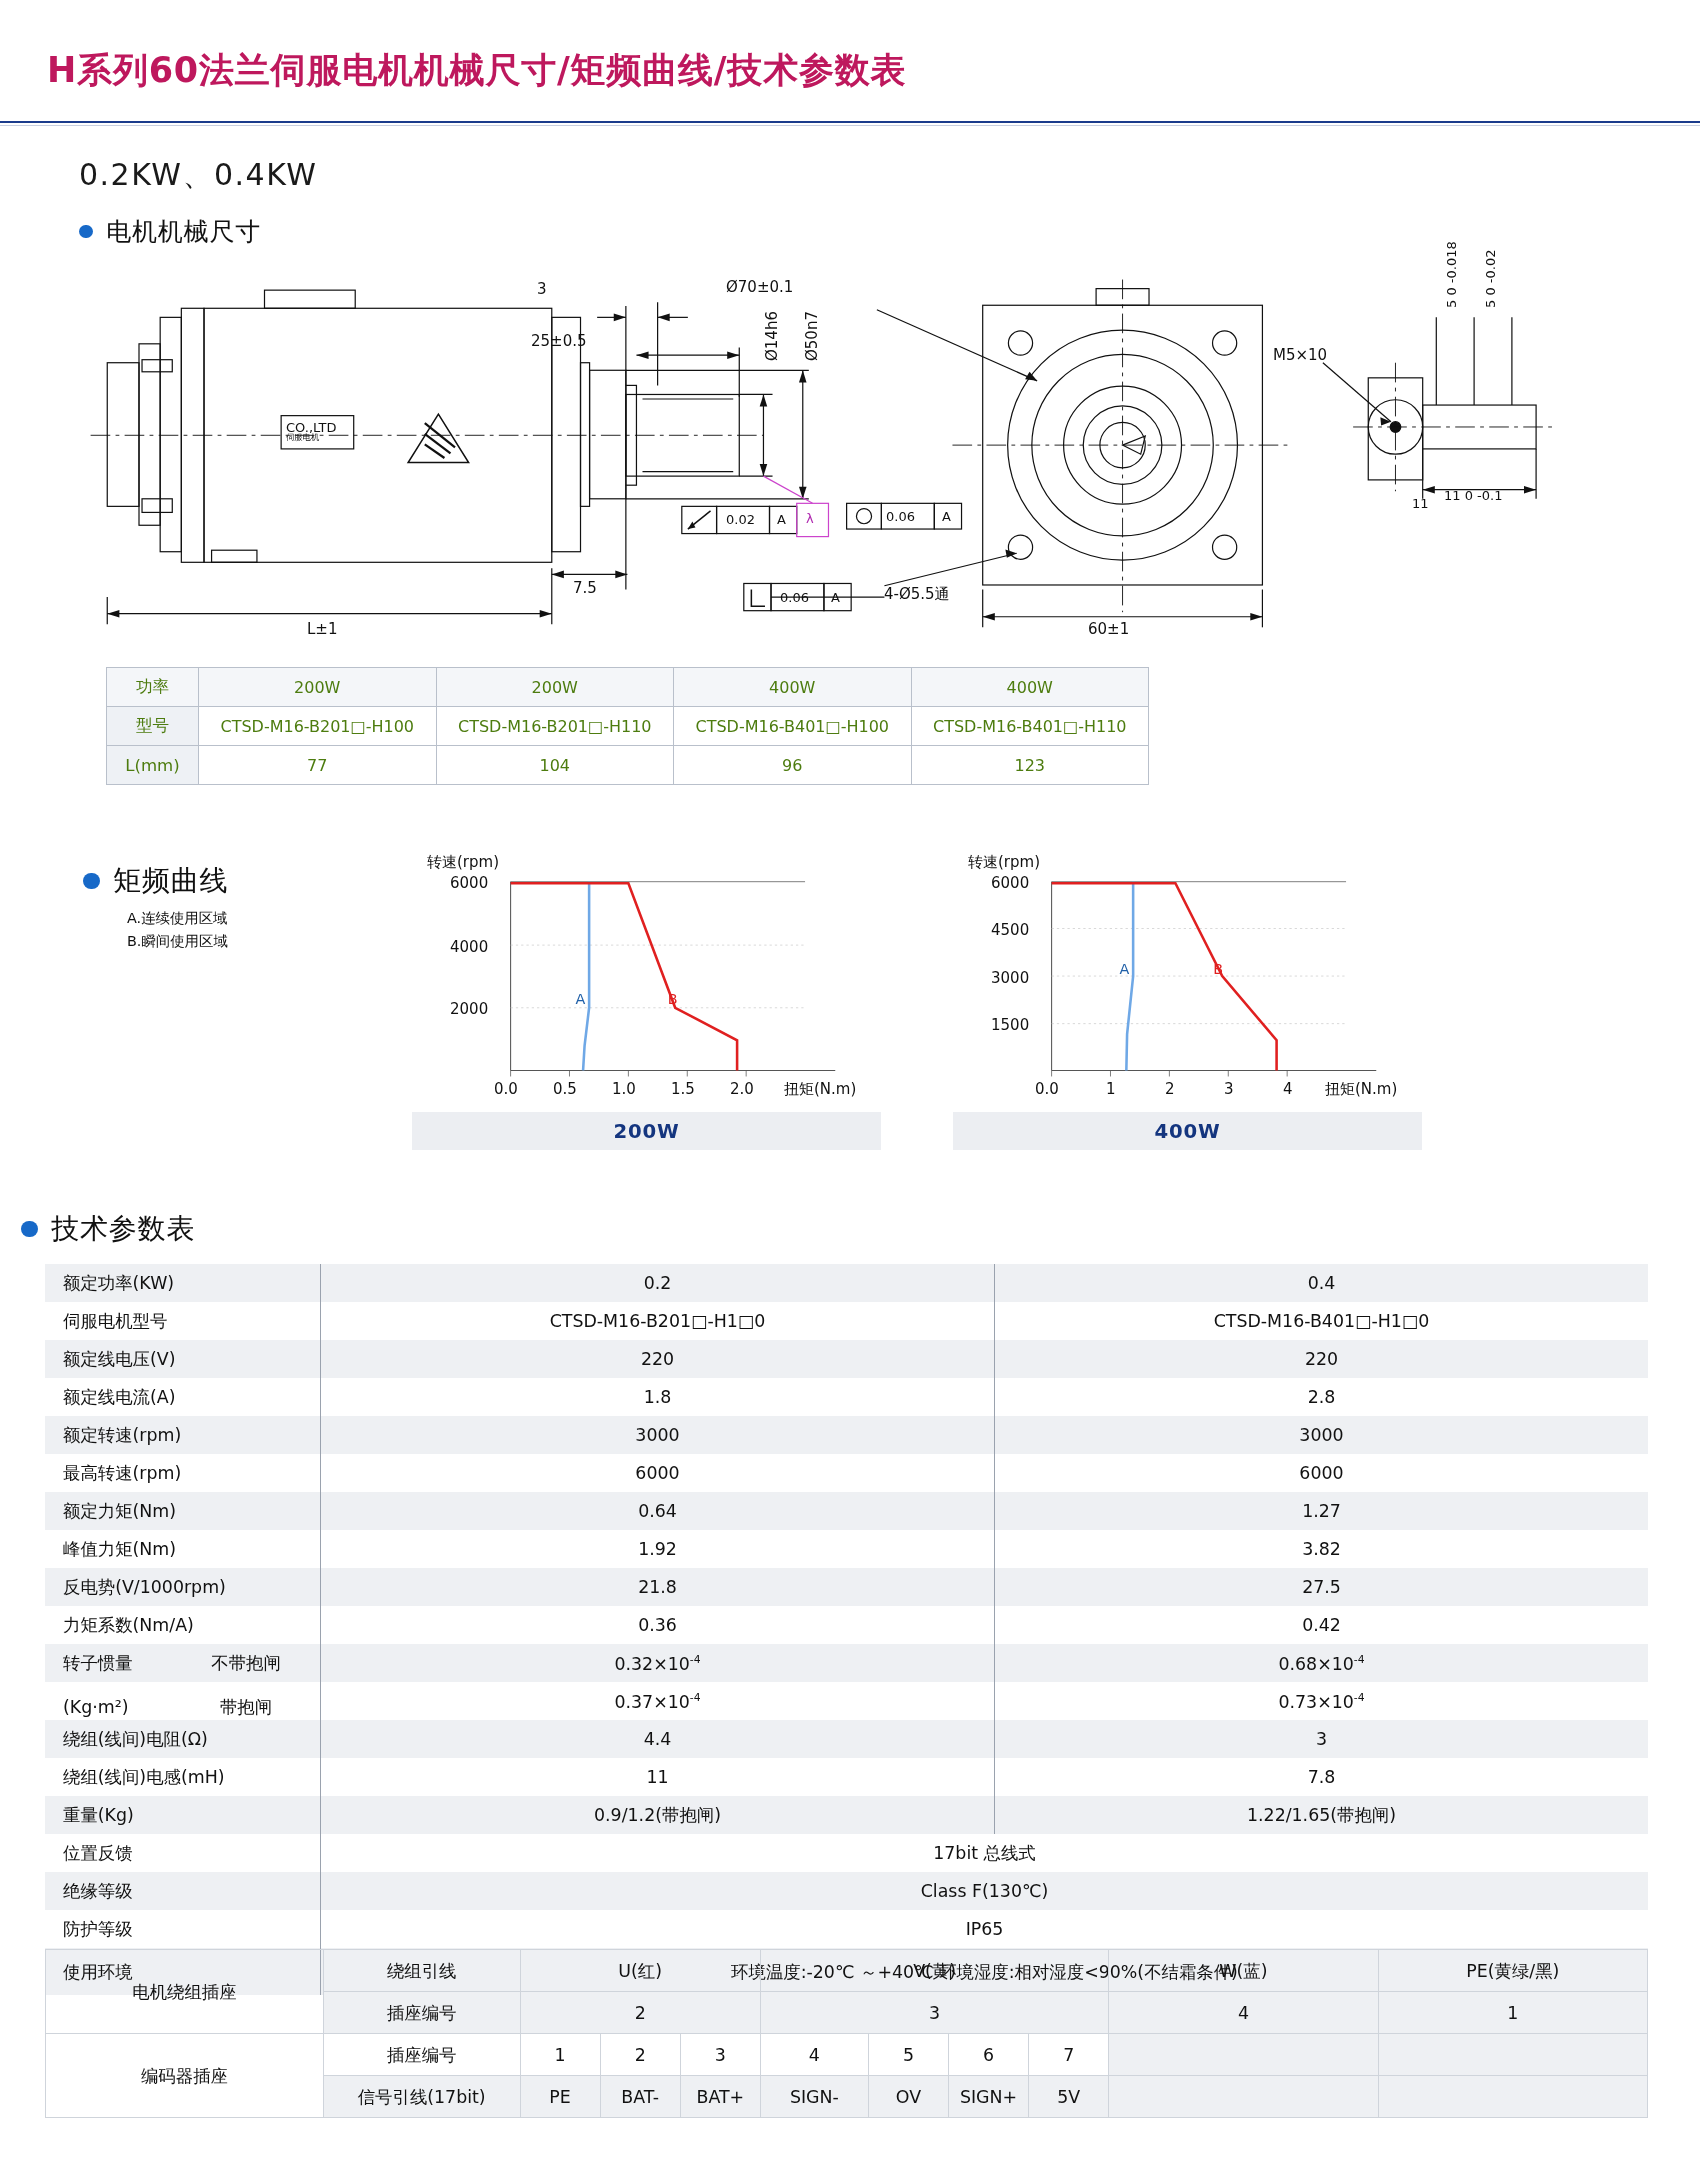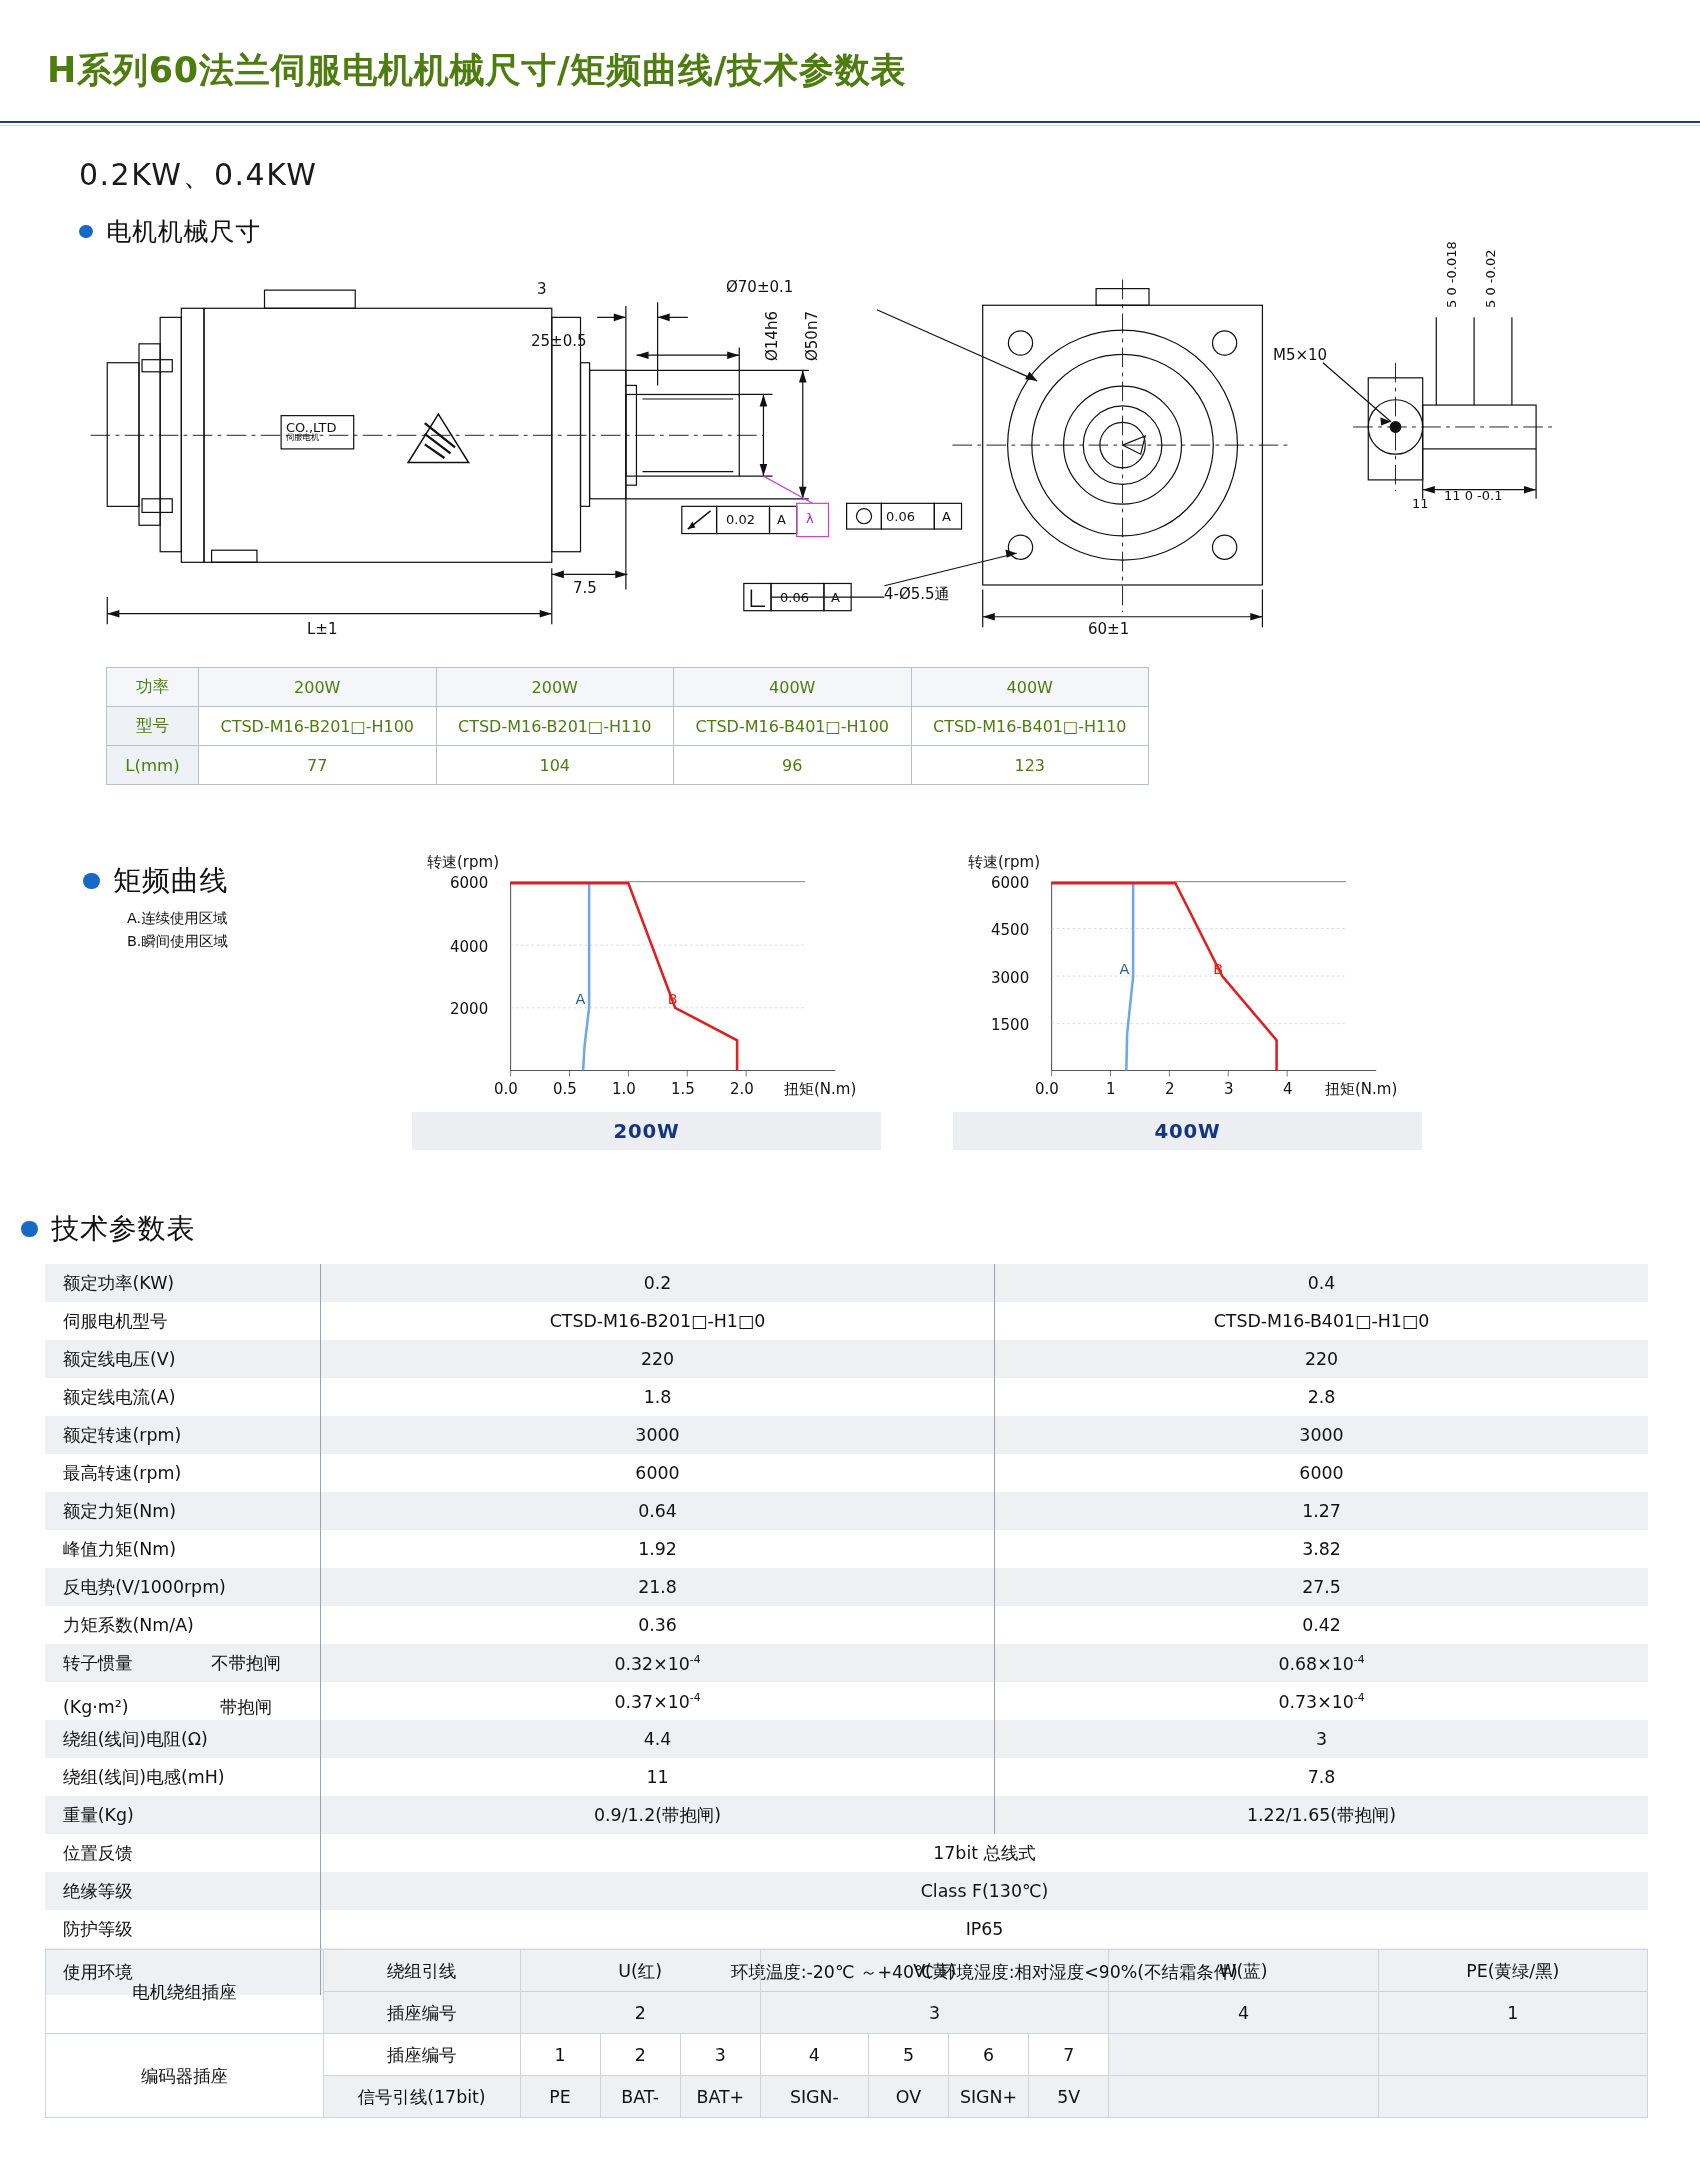--- a/index.html
+++ b/index.html
@@ -6,21 +6,21 @@
   body{
     width:1701px;
     background:#ffffff;
     font-family:"DejaVu Sans","Liberation Sans",sans-serif;
     color:#1a1a1a;
     -webkit-font-smoothing:antialiased;
   }
   .page{position:relative;width:1701px;min-height:2183px;box-sizing:border-box;}
   .title{
     position:absolute;left:47px;top:47px;
-    font-size:35px;font-weight:bold;color:#4d7c0f;letter-spacing:0.8px;
+    font-size:35px;font-weight:bold;color:#be185d;letter-spacing:0.8px;
     font-family:"DejaVu Sans","Liberation Sans",sans-serif;
   }
   .title-underline{
     position:absolute;left:0px;top:121px;width:1701px;height:2.3px;background:#1b3c8c;
   }
   .title-underline2{
     position:absolute;left:0px;top:125px;width:1701px;height:0.8px;background:#c8cfe0;
   }
 
   

